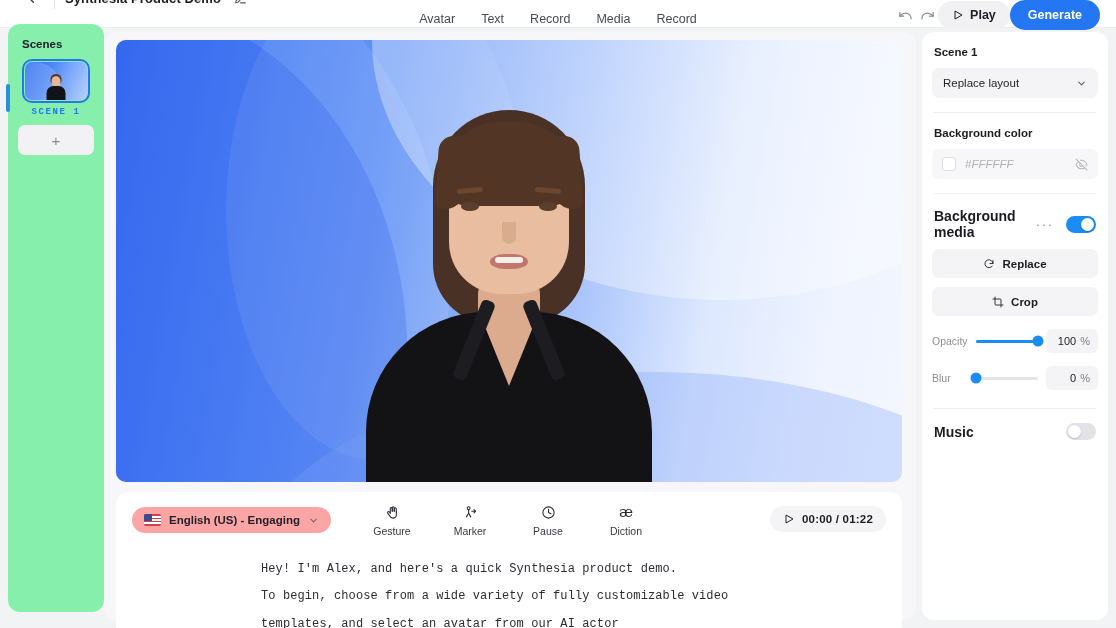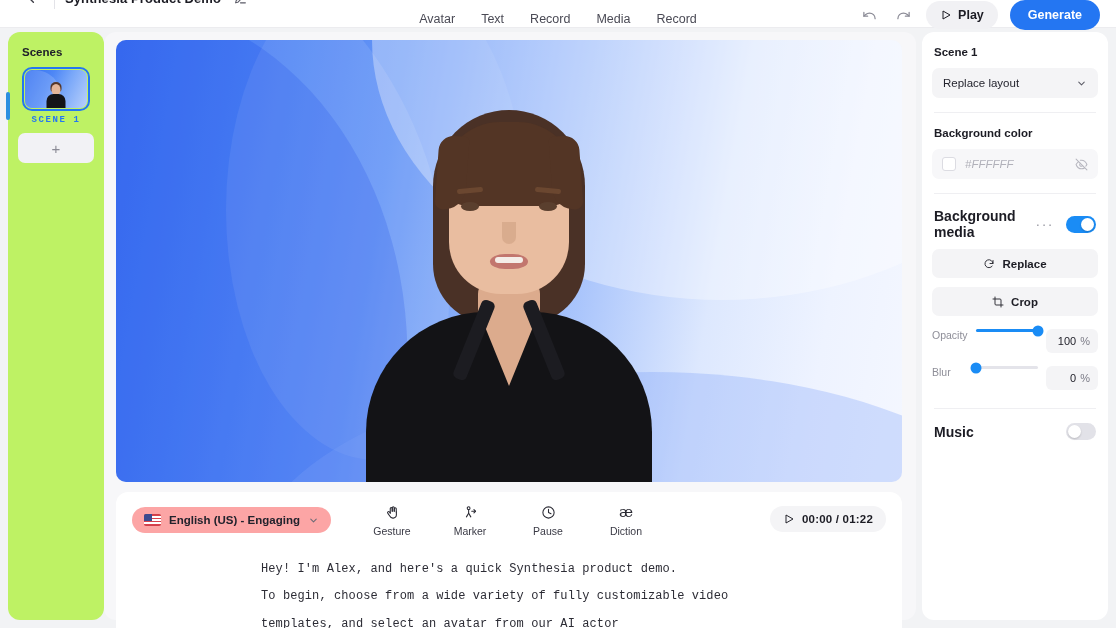--- a/index.html
+++ b/index.html
@@ -34,39 +34,39 @@
   .tb-center {
     position: absolute; left: 50%; transform: translateX(-50%);
     display: flex; align-items: center; gap: 26px;
     top: 42px;
   }
   .tb-item {
     font-size: 12.5px; color: #4a4a55; cursor: pointer; white-space: nowrap;
   }
   .tb-right {
     position: absolute; right: 16px; top: 30px;
-    display: flex; align-items: center; gap: 12px;
+    display: flex; align-items: center; 
   }
   .tb-icon { width: 22px; height: 22px; color: #8b8b96; display:flex;align-items:center;justify-content:center; }
   .btn-play {
     display: flex; align-items: center; gap: 6px;
     background: #f1f1f4; border-radius: 18px;
     padding: 7px 14px; font-size: 12.5px; font-weight: 600; color: #1c1c24;
     cursor: pointer;
   }
   .btn-generate {
     background: #2476f2; color: #fff; border-radius: 18px;
     padding: 8px 18px; font-size: 12.5px; font-weight: 600; cursor: pointer;
   }
 
   
   .scenes {
-    position: absolute; left: 8px; top: 32px;
+    position: absolute; left: 8px; top: 24px;
     width: 96px; height: 588px;
-    background: #bef264; border-radius: 12px;
+    background: #86efac; border-radius: 12px;
     padding: 10px 10px;
   }
   .scenes-title { font-size: 11.5px; font-weight: 700; color: #20202a; margin: 4px 2px 12px 4px; }
   .scene-wrap { position: relative; }
   .scene-active-bar {
     position: absolute; left: -12px; top: 22px; width: 4px; height: 28px;
     background: #2b8fe0; border-radius: 3px;
   }
   .scene-thumb {
     width: 62px; height: 38px; margin: 0 auto;
@@ -324,21 +324,21 @@
   .toggle.off .knob { left: 2px; }
 
   .rp-btn {
     height: 29px; background:#f4f4f6; border-radius: 7px;
     display:flex; align-items:center; justify-content:center; gap: 7px;
     font-size: 11.5px; font-weight: 600; color:#1c1c24; cursor:pointer;
     margin-top: 9px;
   }
   .rp-btn .bi { color:#2a2a33; display:flex; align-items:center; }
 
-  .slider-row { display:flex; gap: 8px; margin-top: 13px; }
+  .slider-row { display:flex; align-items:center; gap: 8px; margin-top: 13px; }
   .sl-label { font-size: 10.5px; color:#8e8e98; width: 36px; flex:none; }
   .sl-track {
     position: relative; height: 3px; background:#e4e4ea; border-radius: 2px; flex: 1;
   }
   .sl-fill { position:absolute; left:0; top:0; height:100%; background:#1a8cf5; border-radius:2px; }
   .sl-knob {
     position:absolute; top:50%; width: 11px; height: 11px; border-radius:50%;
     background:#1a8cf5; transform: translate(-50%,-50%);
   }
   .sl-val {

